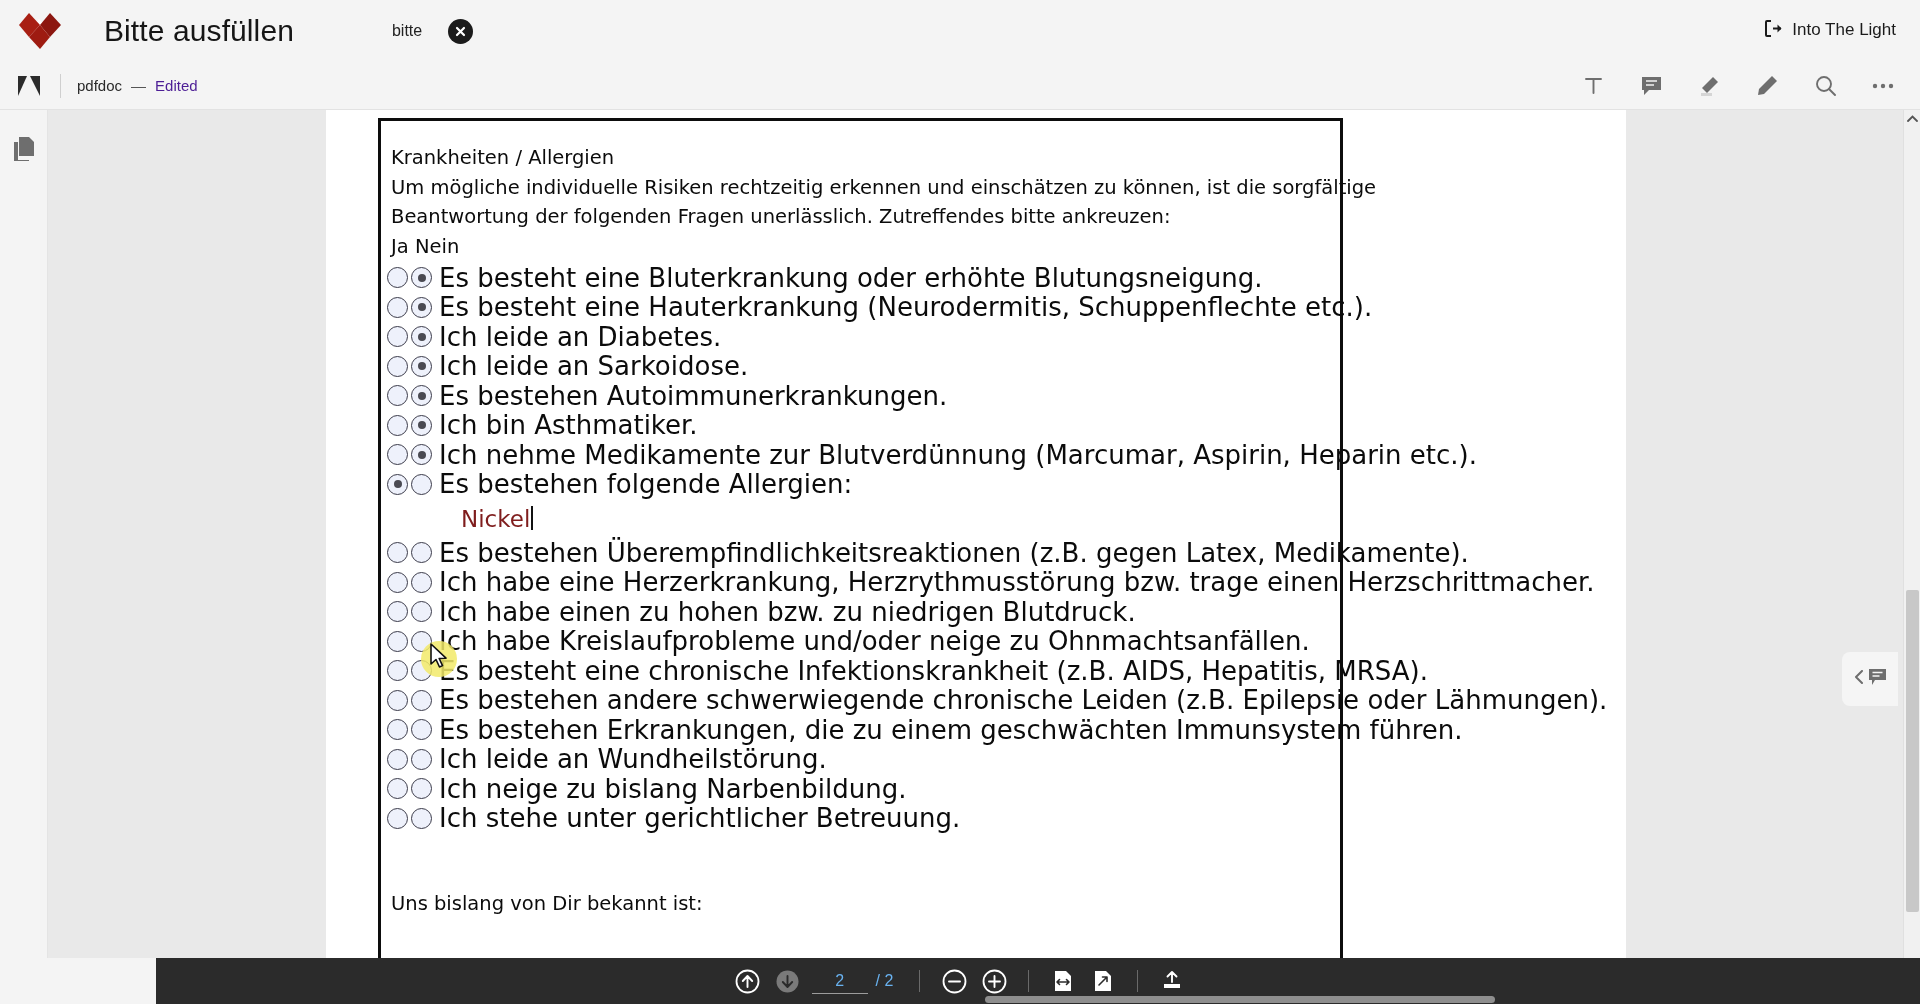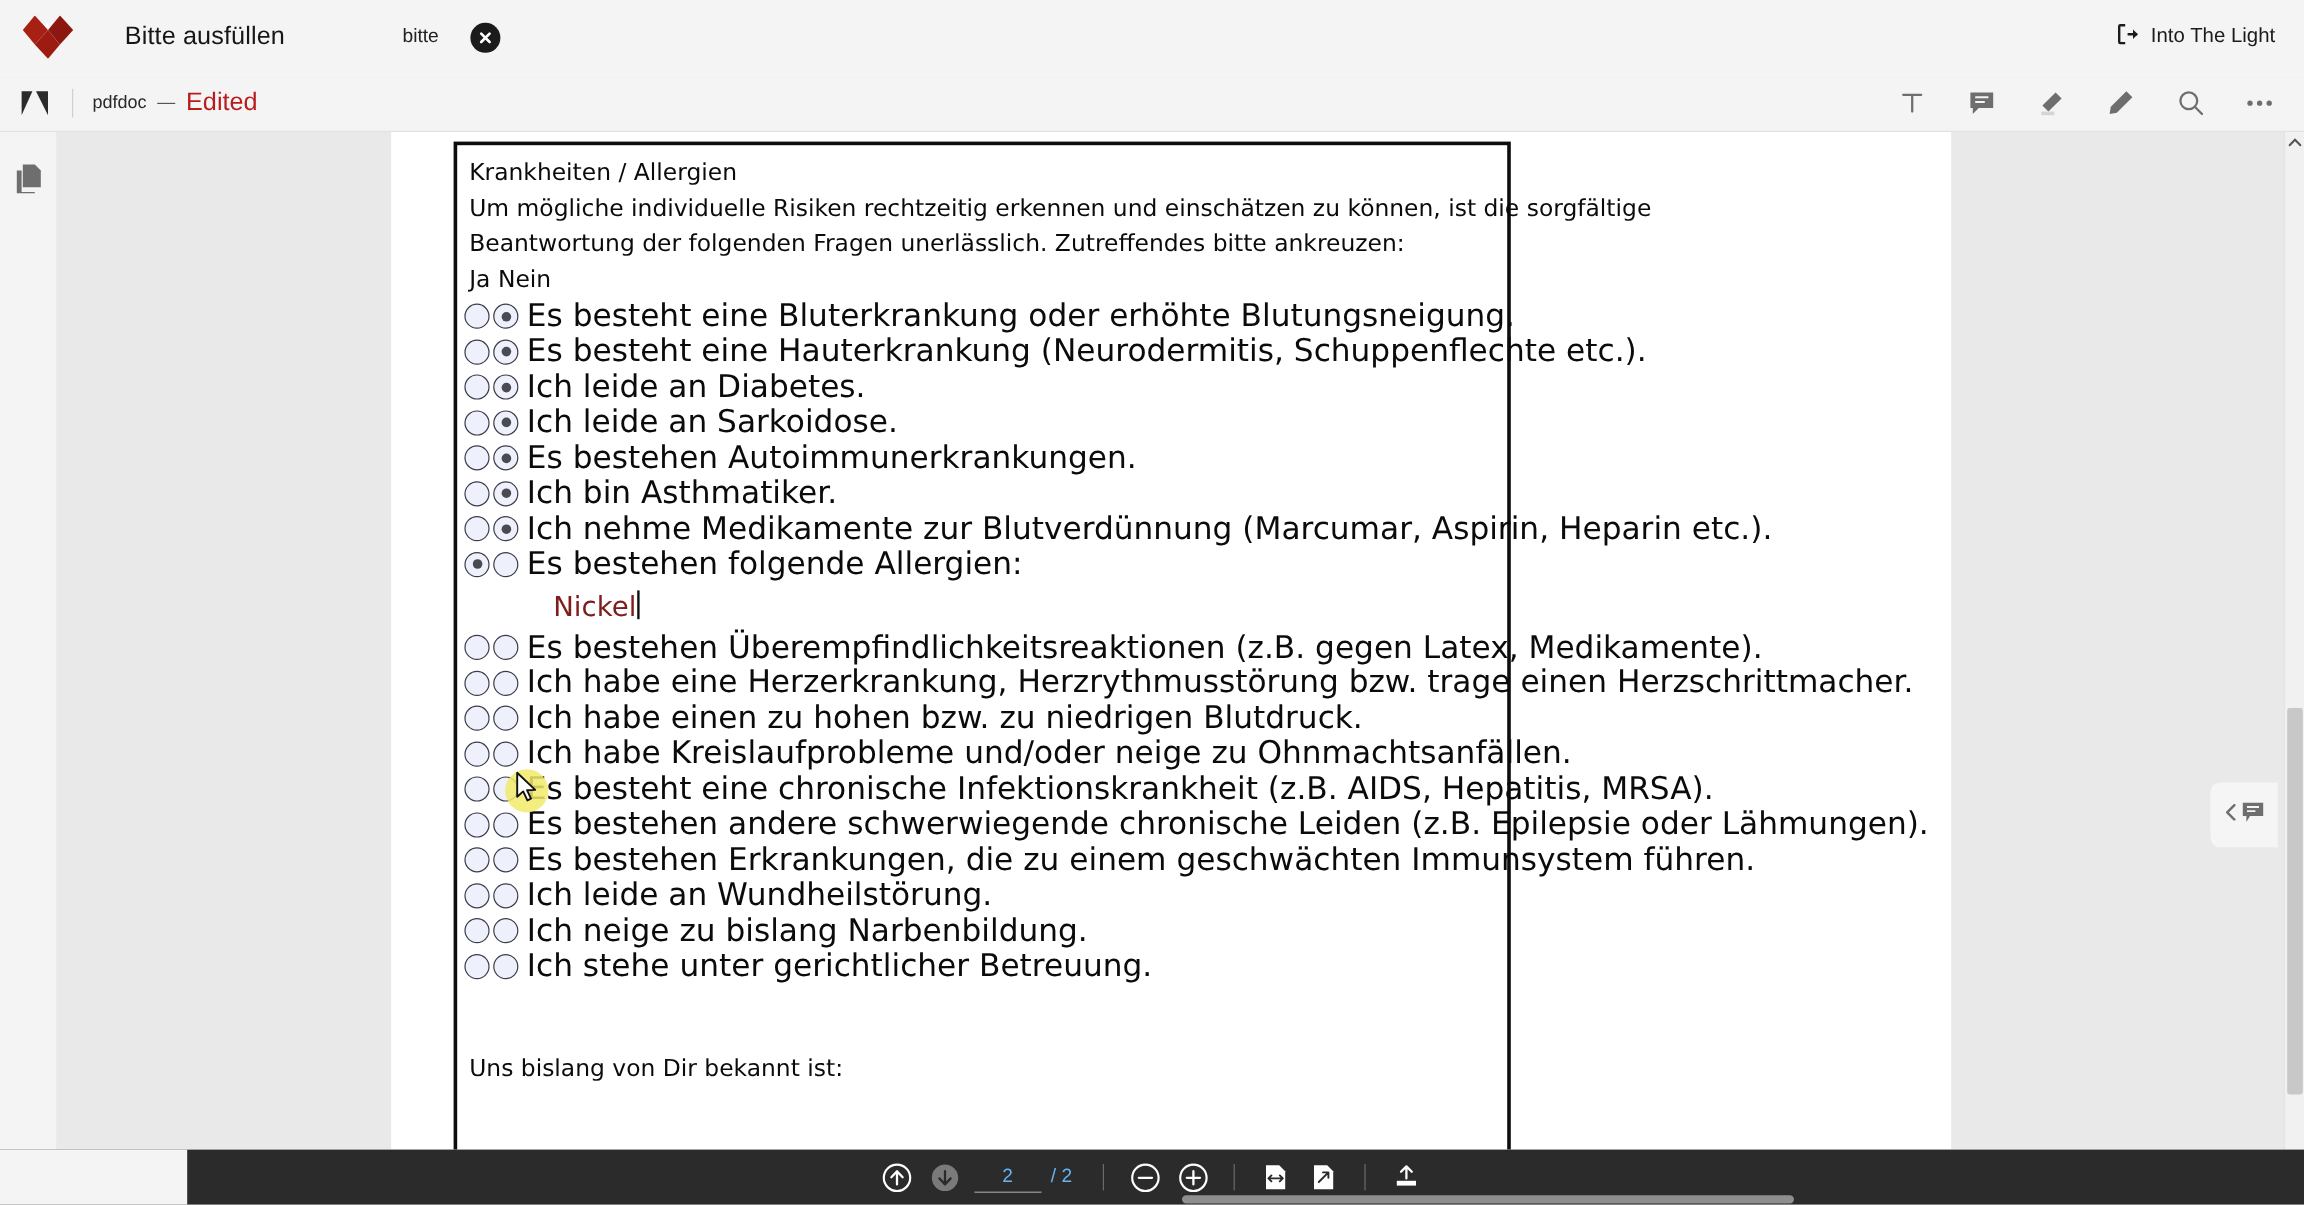--- a/index.html
+++ b/index.html
@@ -10,21 +10,21 @@
   }
   #app { position: relative; width: 1920px; height: 1004px; }
 
   
   .appbar {
     position: absolute; left: 0; top: 0; width: 1920px; height: 62px;
     background: #f4f4f4; display: flex; align-items: center;
   }
   .brand-logo { margin-left: 18px; width: 44px; height: 40px; display:flex; align-items:center; justify-content:center; }
   .appbar-title {
-    margin-left: 42px; font-size: 21px; color: #161616; letter-spacing: .1px;
+    margin-left: 42px; font-size: 30px; color: #161616; letter-spacing: .1px;
   }
   .save-link {
     margin-left: 98px; font-size: 16px; color: #222; background: none; border: none;
     font-family: "Liberation Sans", sans-serif; cursor: pointer;
   }
   .close-circle {
     margin-left: 26px; width: 25px; height: 25px; border-radius: 50%;
     background: #1b1b1b; display: flex; align-items: center; justify-content: center;
     cursor: pointer;
   }
@@ -37,21 +37,21 @@
   
   .docbar {
     position: absolute; left: 0; top: 62px; width: 1920px; height: 48px;
     background: #f4f4f4; display: flex; align-items: center;
     border-bottom: 1px solid #e2e2e2;
   }
   .adobe-a { margin-left: 14px; width: 30px; height: 26px; display:flex; align-items:center; justify-content:center;}
   .vdiv { width: 1px; height: 24px; background: #cfcfcf; margin: 0 16px; }
   .doc-name { font-size: 15px; color: #2a2a2a; }
   .doc-dash { font-size: 15px; color: #555; margin: 0 9px; }
-  .doc-edited { font-size: 21px; color: #b91c1c; }
+  .doc-edited { font-size: 15px; color: #4c1d95; }
   .docbar-tools { margin-left: auto; margin-right: 18px; display: flex; align-items: center; gap: 20px; }
   .tool-btn {
     width: 38px; height: 38px; display:flex; align-items:center; justify-content:center;
     cursor: pointer; border-radius: 4px;
   }
 
   
   .leftrail {
     position: absolute; left: 0; top: 110px; width: 48px; bottom: 46px;
     background: #f4f4f4; border-right: 1px solid #e4e4e4;
@@ -61,23 +61,23 @@
   
   .viewer {
     position: absolute; left: 48px; top: 110px; right: 0; bottom: 46px;
     background: #e9e9e9; overflow: hidden;
   }
   .page-sheet {
     position: absolute; left: 278px; top: 0; width: 1300px; bottom: 0;
     background: #ffffff;
   }
   .form-box {
-    position: absolute; left: 52px; top: 8px; width: 881px; bottom: -30px;
+    position: absolute; left: 52px; top: 8px; width: 965px; bottom: -30px;
     border: 3px solid #0d0d0d; background: #fff;
-    padding: 8px 0 0 6px;
+    padding: 22px 0 0 6px;
   }
   .ftext {
     font-family: "DejaVu Sans", sans-serif;
     font-size: 19.5px; color: #0b0b0b; line-height: 29.5px;
     white-space: nowrap;
   }
   .intro-line { padding-left: 4px; }
   .janein { padding-left: 4px; }
 
   

